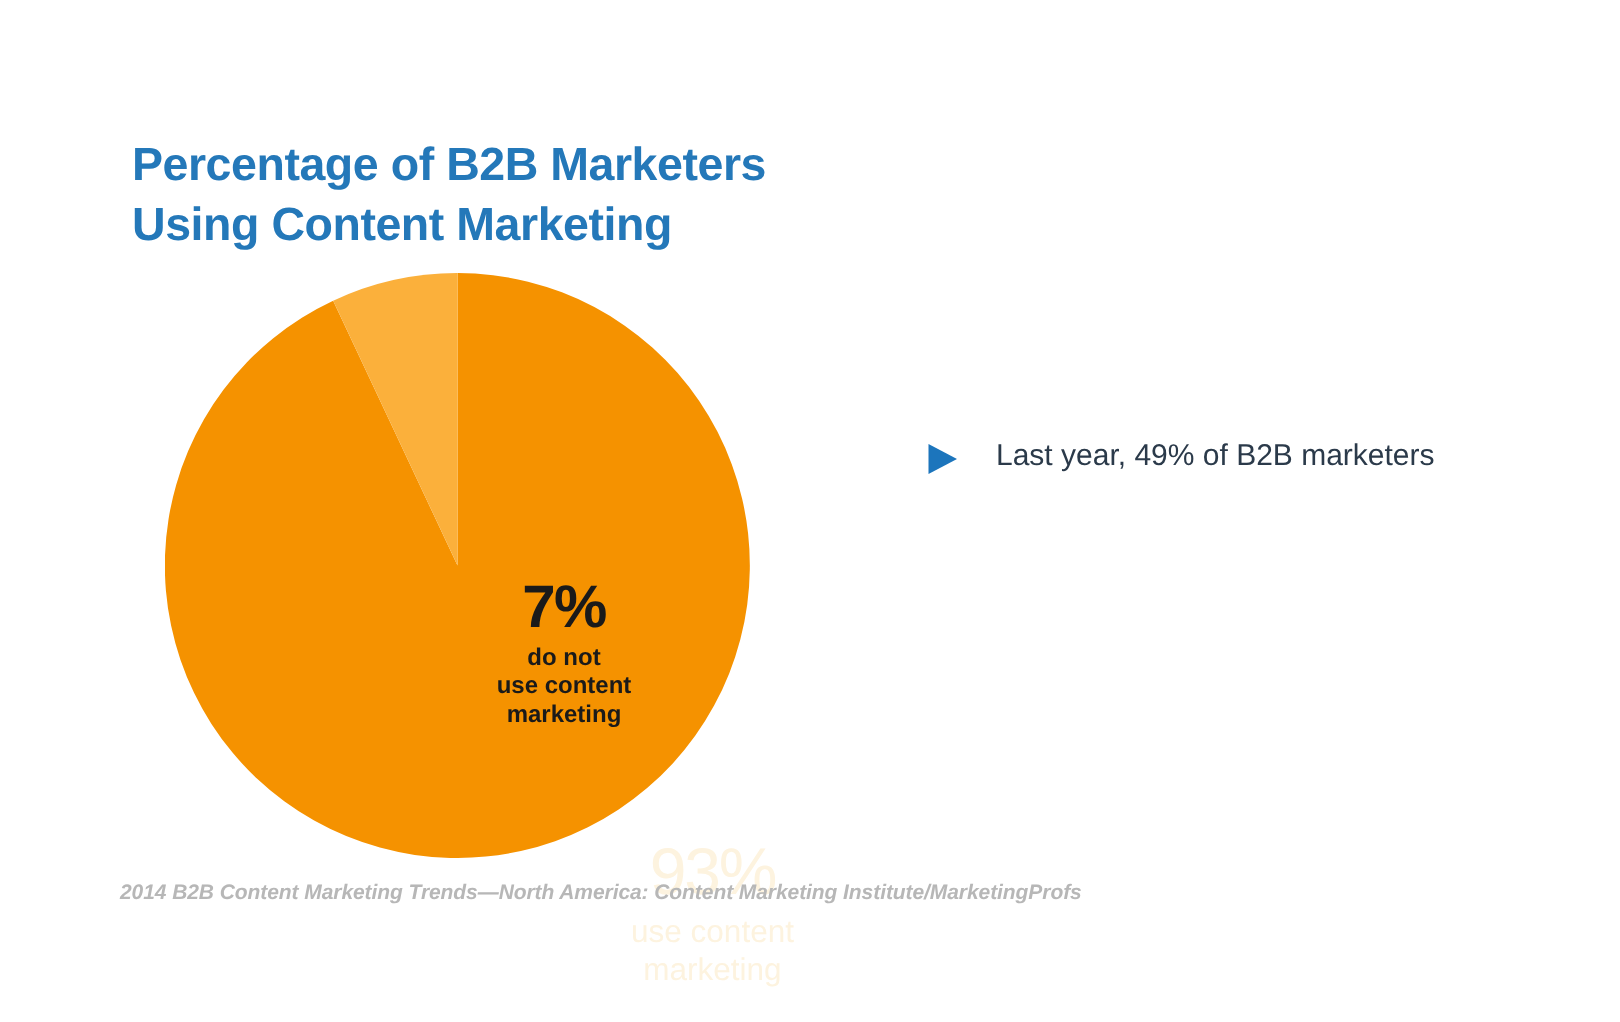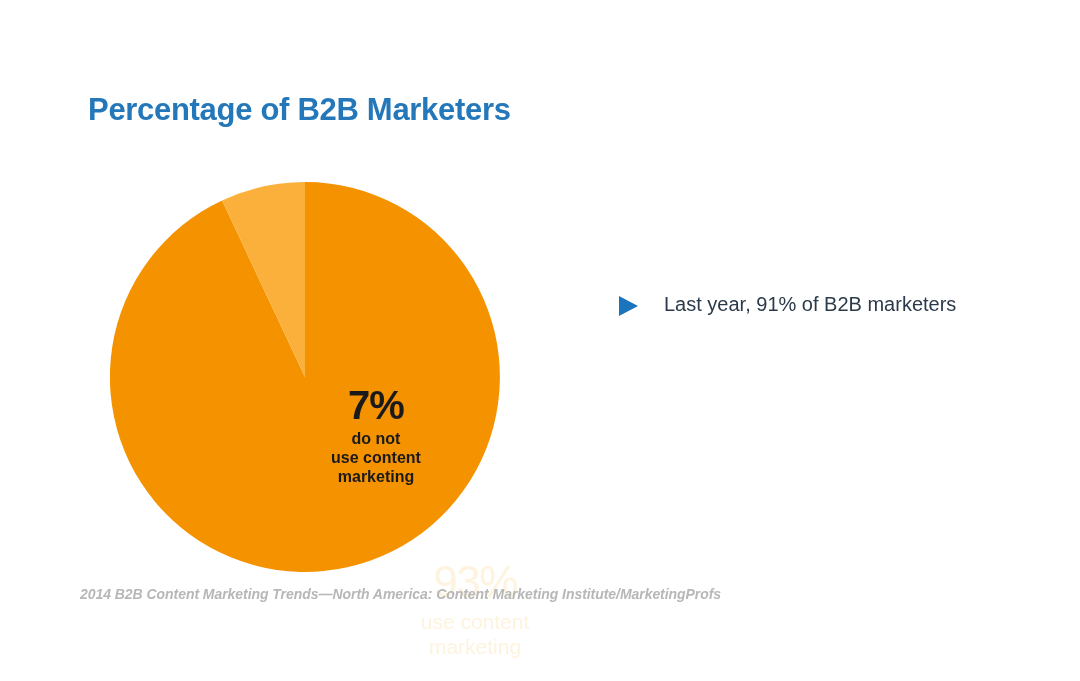--- a/index.html
+++ b/index.html
@@ -139,20 +139,21 @@
   }
   #bullet-text .bline { display: block; white-space: nowrap; }
 </style>
 </head>
 <body>
 
 <div id="slide" style="background: rgb(255, 255, 255);">
 
   <div id="chart-title" style="color: rgb(36, 120, 185);">
     <span class="title-line">Percentage of B2B Marketers</span>
+    <span class="title-line">Using Content Marketing</span>
   </div>
 
   <div id="pie-wrap">
     <svg id="pie-svg" viewBox="0 0 390 390" xmlns="http://www.w3.org/2000/svg" aria-hidden="true">
 
       <path id="slice-large" d="M 195 195 L 195 0 A 195 195 0 1 1 112.1 18.45 Z" fill="#f59200"></path>
 
       <path id="slice-small" d="M 195 195 L 112.1 18.45 A 195 195 0 0 1 195 0 Z" fill="#fbb03b"></path>
     </svg>
 
@@ -176,17 +177,17 @@
 
   <div id="source-note" style="color: rgb(183, 183, 183);">2014 B2B Content Marketing Trends—North America: Content Marketing Institute/MarketingProfs</div>
 
   <div id="bullet-block">
     <span id="bullet-marker">
       <svg width="22" height="24" viewBox="0 0 22 24" xmlns="http://www.w3.org/2000/svg">
         <path d="M 1 2 L 20 12 L 1 22 Z" fill="#1c75bc"></path>
       </svg>
     </span>
     <span id="bullet-text" style="color: rgb(43, 58, 74);">
-      <span class="bline">Last year, 91% of B2B marketers</span>
+      <span class="bline">Last year, 49% of B2B marketers</span>
     </span>
   </div>
 
 </div>
 
 </body></html>

